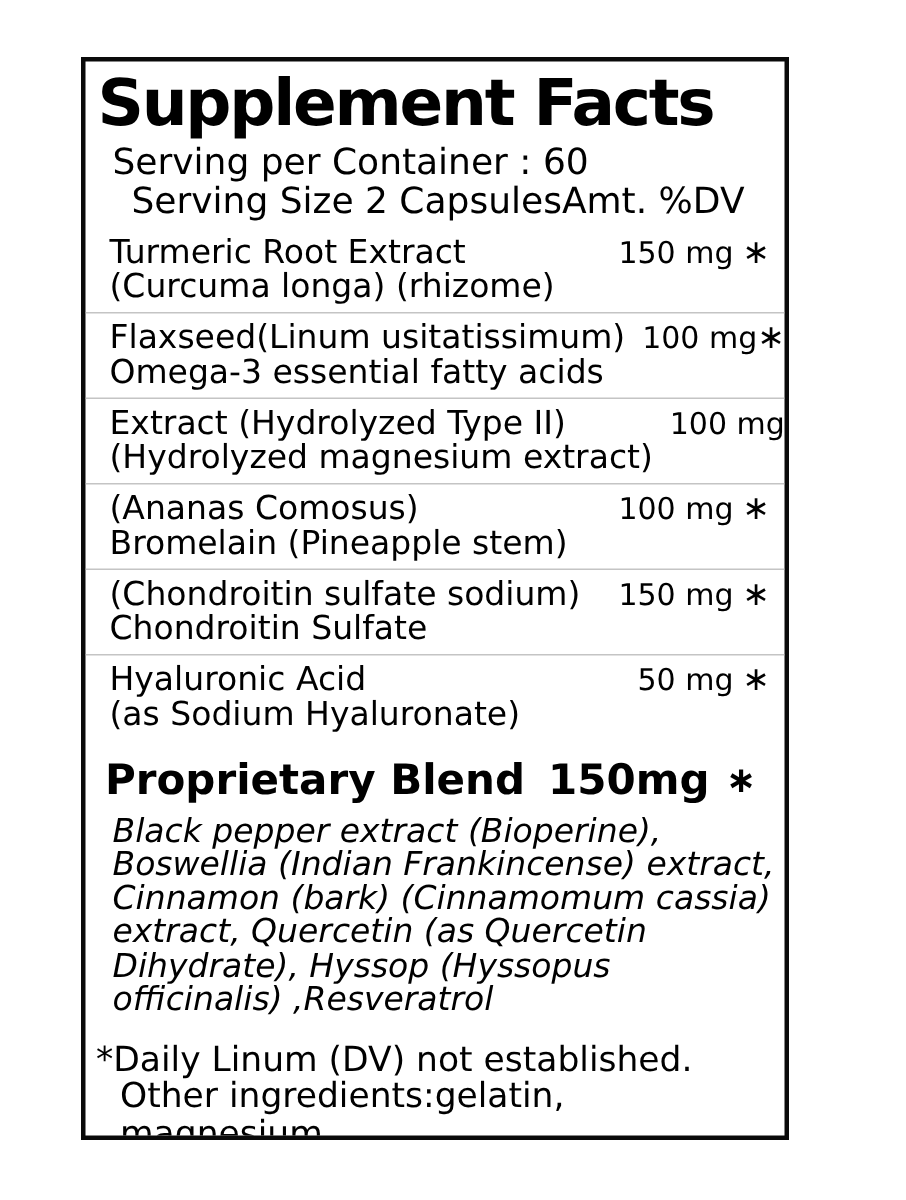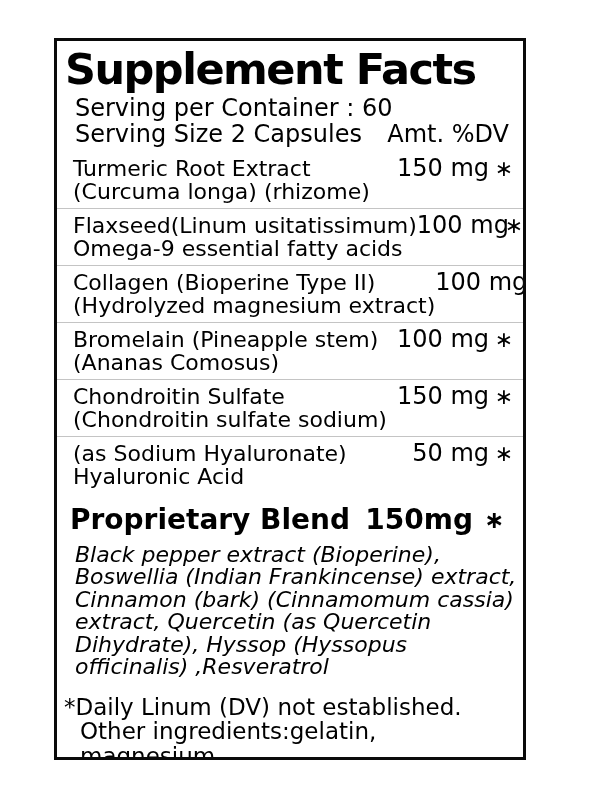--- a/index.html
+++ b/index.html
@@ -32,21 +32,21 @@
     padding: 7px 4px 1px 8px;
     white-space: nowrap;
   }
   .serving-block {
     font-size: 24px;
     line-height: 26px;
     padding: 2px 6px 0 18px;
   }
   .serving-row2 {
     display: flex;
-    justify-content: space-between;
+    justify-content: center;
     align-items: baseline;
     padding-right: 8px;
   }
   .thick-bar {
     height: 7px;
     background: #0a0a0a;
     margin: 5px 5px 0 5px;
   }
   .row {
     display: flex;
@@ -56,21 +56,21 @@
   .row + .row { border-top: 1px solid #c4c4c4; }
   .row .name {
     flex: 1;
     font-size: 22px;
     line-height: 23px;
     white-space: nowrap;
   }
   .row .amount {
     min-width: 88px;
     text-align: right;
-    font-size: 24px;
+    font-size: 20px;
     line-height: 23px;
     white-space: nowrap;
   }
   .row .dv {
     width: 30px;
     text-align: center;
     font-size: 22px;
     line-height: 23px;
   }
   .rule-dark {
@@ -122,53 +122,53 @@
       <div class="name">
         <div>Turmeric Root Extract</div>
         <div>(Curcuma longa) (rhizome)</div>
       </div>
       <div class="amount">150 mg</div>
       <div class="dv">∗</div>
     </div>
     <div class="row">
       <div class="name">
         <div>Flaxseed(Linum usitatissimum)</div>
-        <div>Omega-9 essential fatty acids</div>
+        <div>Omega-3 essential fatty acids</div>
       </div>
       <div class="amount">100 mg</div>
       <div class="dv">∗</div>
     </div>
     <div class="row">
       <div class="name">
-        <div>Collagen (Bioperine Type II)</div>
+        <div>Extract (Hydrolyzed Type II)</div>
         <div>(Hydrolyzed magnesium extract)</div>
       </div>
       <div class="amount">100 mg</div>
       <div class="dv">∗</div>
     </div>
     <div class="row">
       <div class="name">
+        <div>(Ananas Comosus)</div>
         <div>Bromelain (Pineapple stem)</div>
-        <div>(Ananas Comosus)</div>
       </div>
       <div class="amount">100 mg</div>
       <div class="dv">∗</div>
     </div>
     <div class="row">
       <div class="name">
+        <div>(Chondroitin sulfate sodium)</div>
         <div>Chondroitin Sulfate</div>
-        <div>(Chondroitin sulfate sodium)</div>
       </div>
       <div class="amount">150 mg</div>
       <div class="dv">∗</div>
     </div>
     <div class="row">
       <div class="name">
+        <div>Hyaluronic Acid</div>
         <div>(as Sodium Hyaluronate)</div>
-        <div>Hyaluronic Acid</div>
       </div>
       <div class="amount">50 mg</div>
       <div class="dv">∗</div>
     </div>
   </div>
 
   <div class="rule-dark"></div>
 
   <div class="prop-head">
     <div class="prop-title">Proprietary Blend</div>

